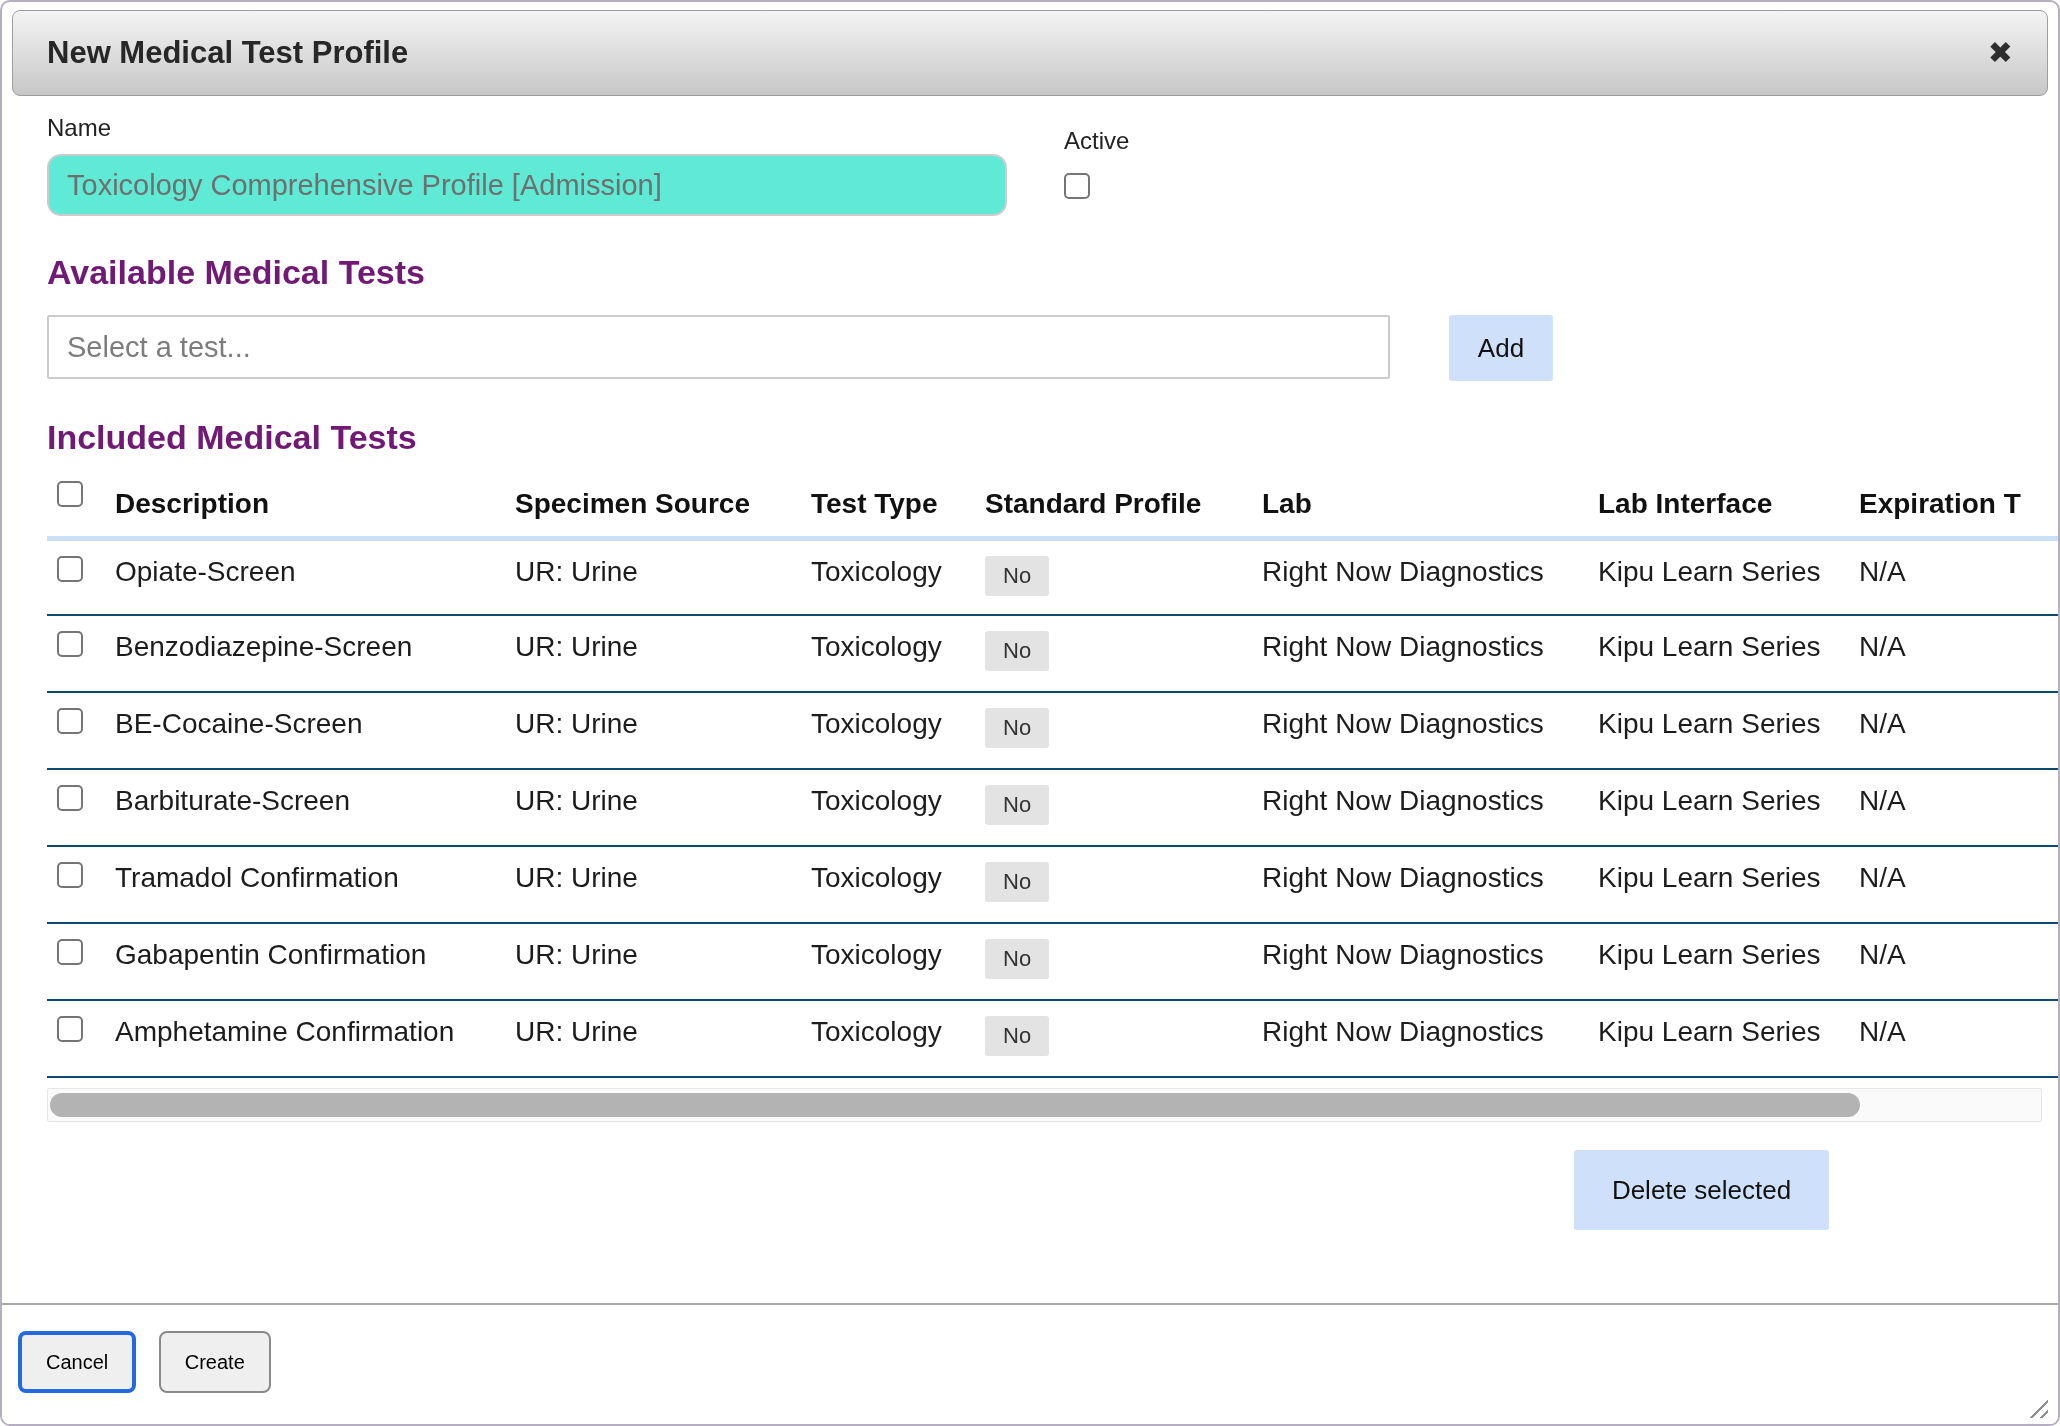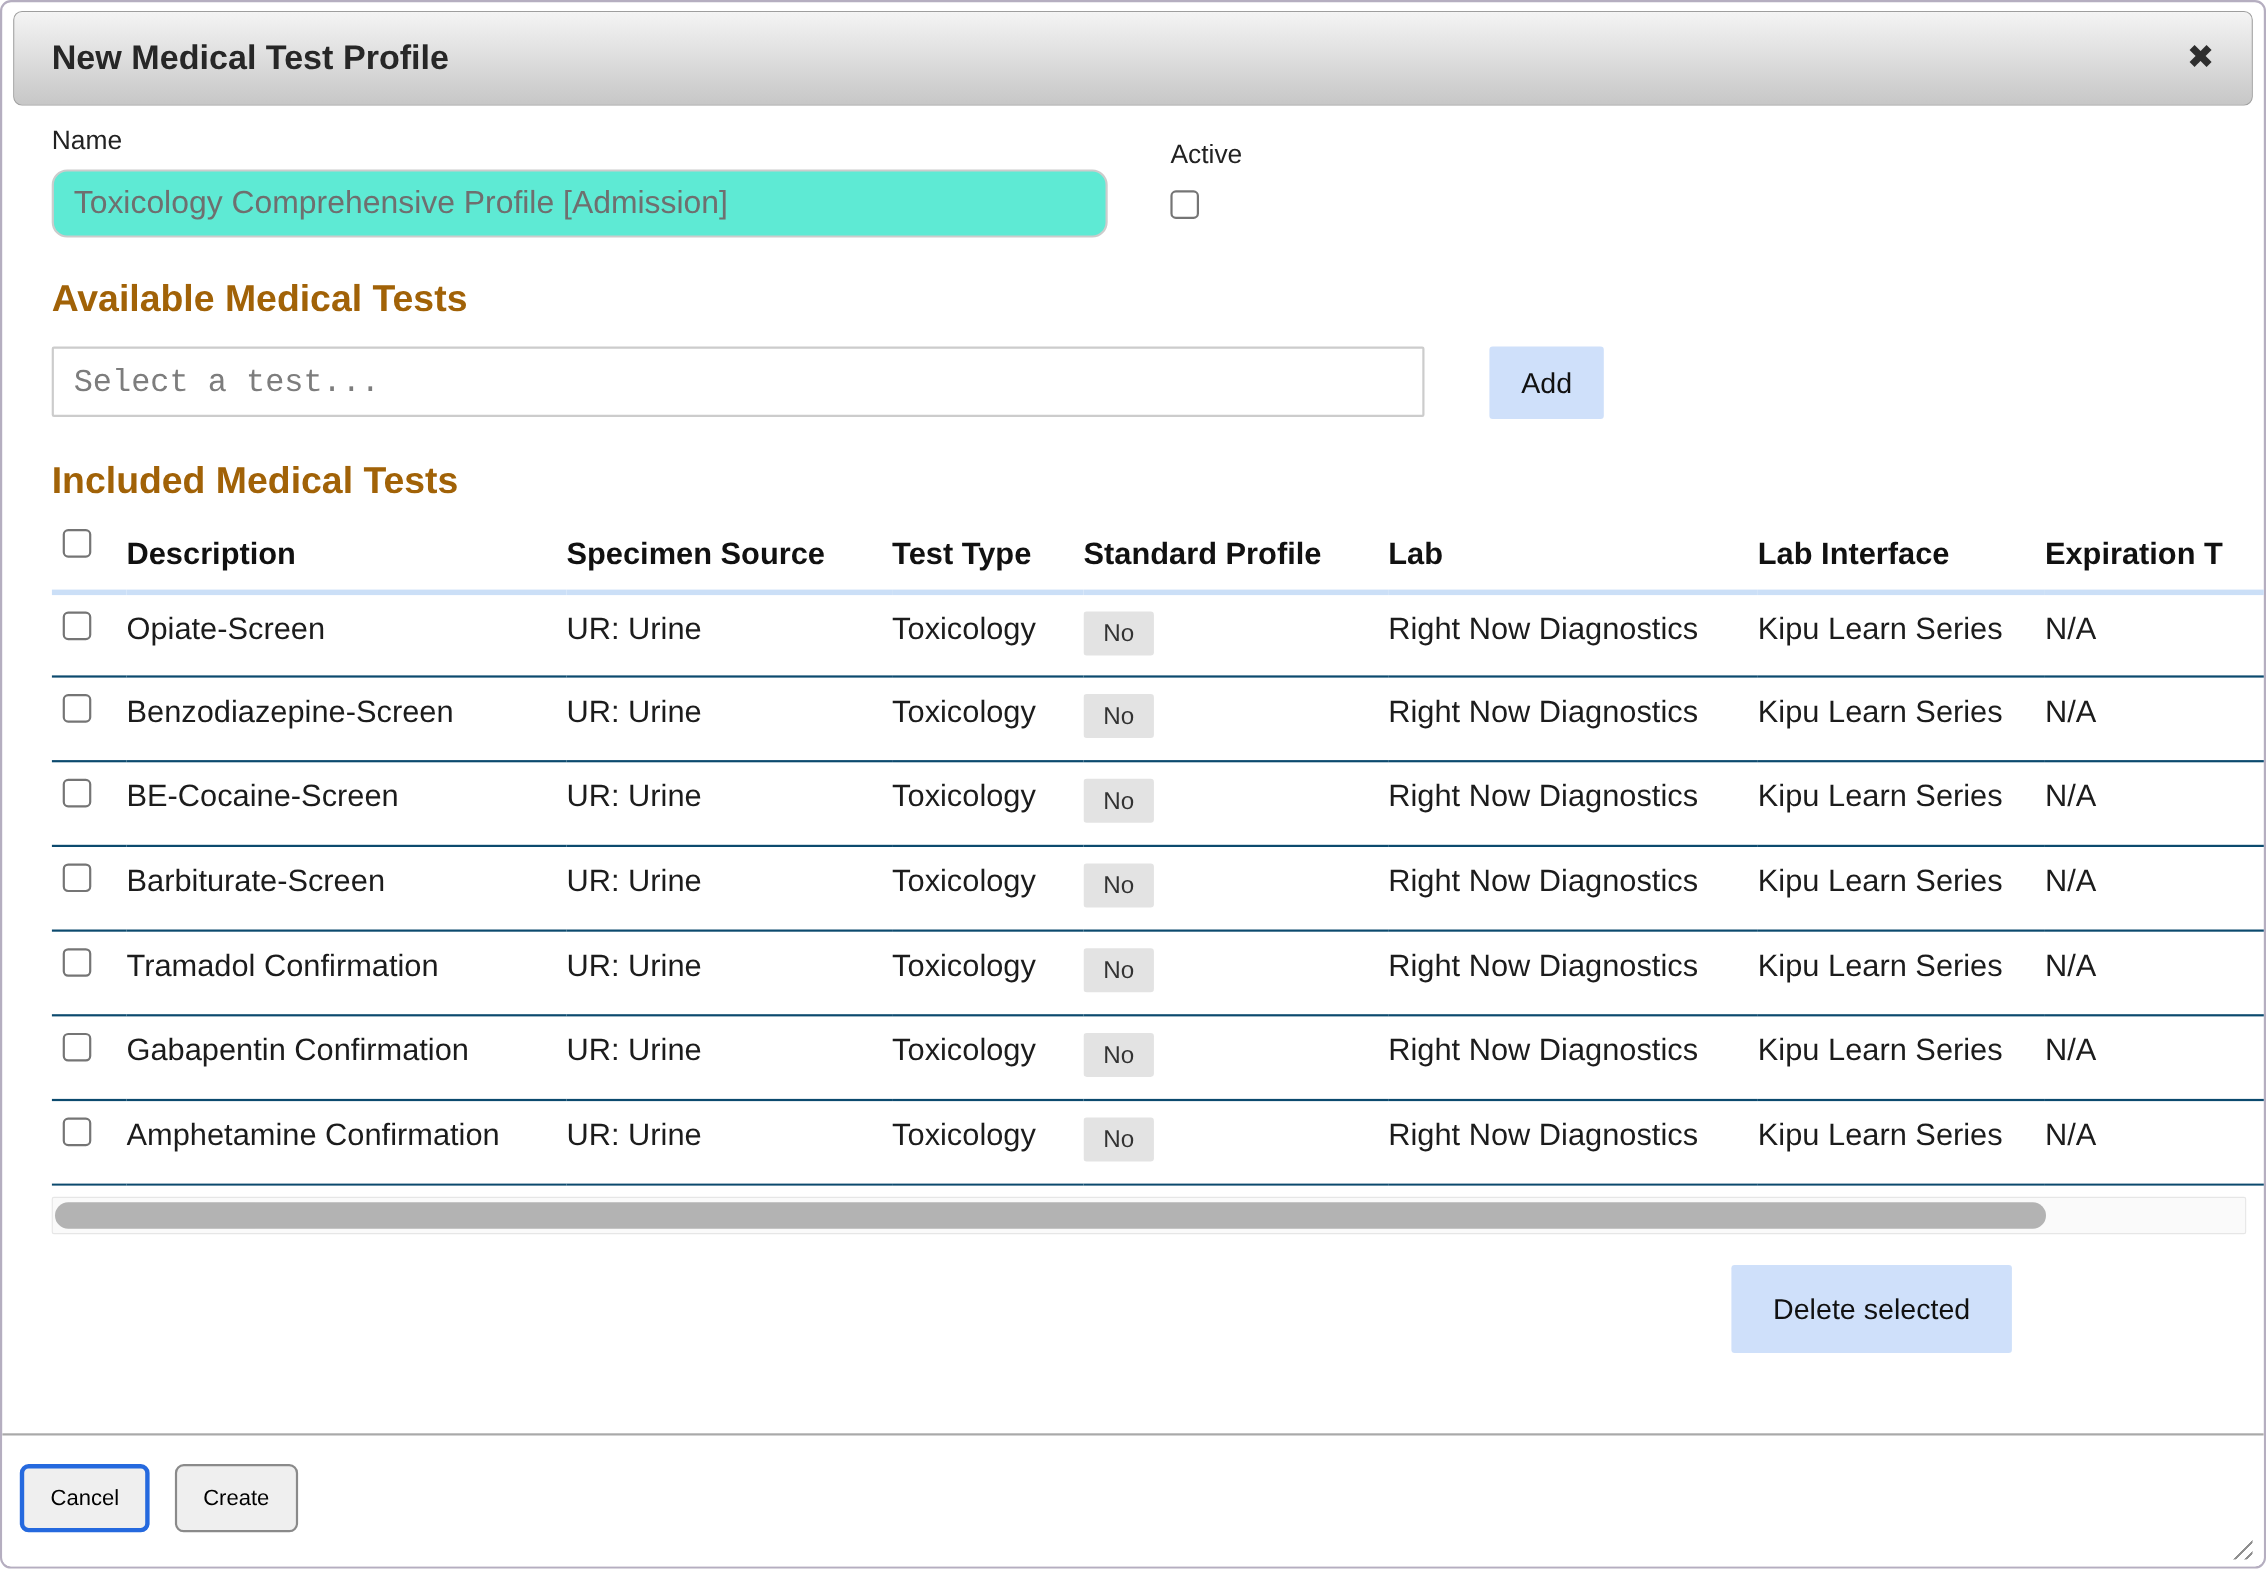--- a/index.html
+++ b/index.html
@@ -45,30 +45,30 @@
   .active-group { margin-left:57px; }
   input[type="checkbox"] {
     -webkit-appearance:none; appearance:none;
     width:26px; height:26px;
     border:2px solid #757575; border-radius:5px;
     background:#fff; margin:0; cursor:pointer;
   }
   .active-group input[type="checkbox"] { margin-top:6px; }
 
   h2.section-heading {
-    font-size:34px; font-weight:700; color:#a16207;
+    font-size:34px; font-weight:700; color:#701a75;
     margin:38px 0 24px 0; line-height:1.1;
   }
 
   .select-row { display:flex; align-items:stretch; }
   .test-select {
-    width:1248px; height:64px;
+    width:1343px; height:64px;
     border:2px solid #cccccc; border-radius:2px;
     font-size:29px; color:#333; padding:0 18px;
-    font-family:Liberation Mono, monospace; outline:none; background:#fff;
+    font-family:Liberation Sans, sans-serif; outline:none; background:#fff;
   }
   .test-select::placeholder { color:#7d7d7d; }
   .btn-accent {
     border:none; border-radius:3px;
     background:#cfe0fa; color:#111;
     font-size:26px; font-family:inherit;
     cursor:pointer;
   }
   .add-btn { width:104px; height:66px; margin-left:59px; }
 

